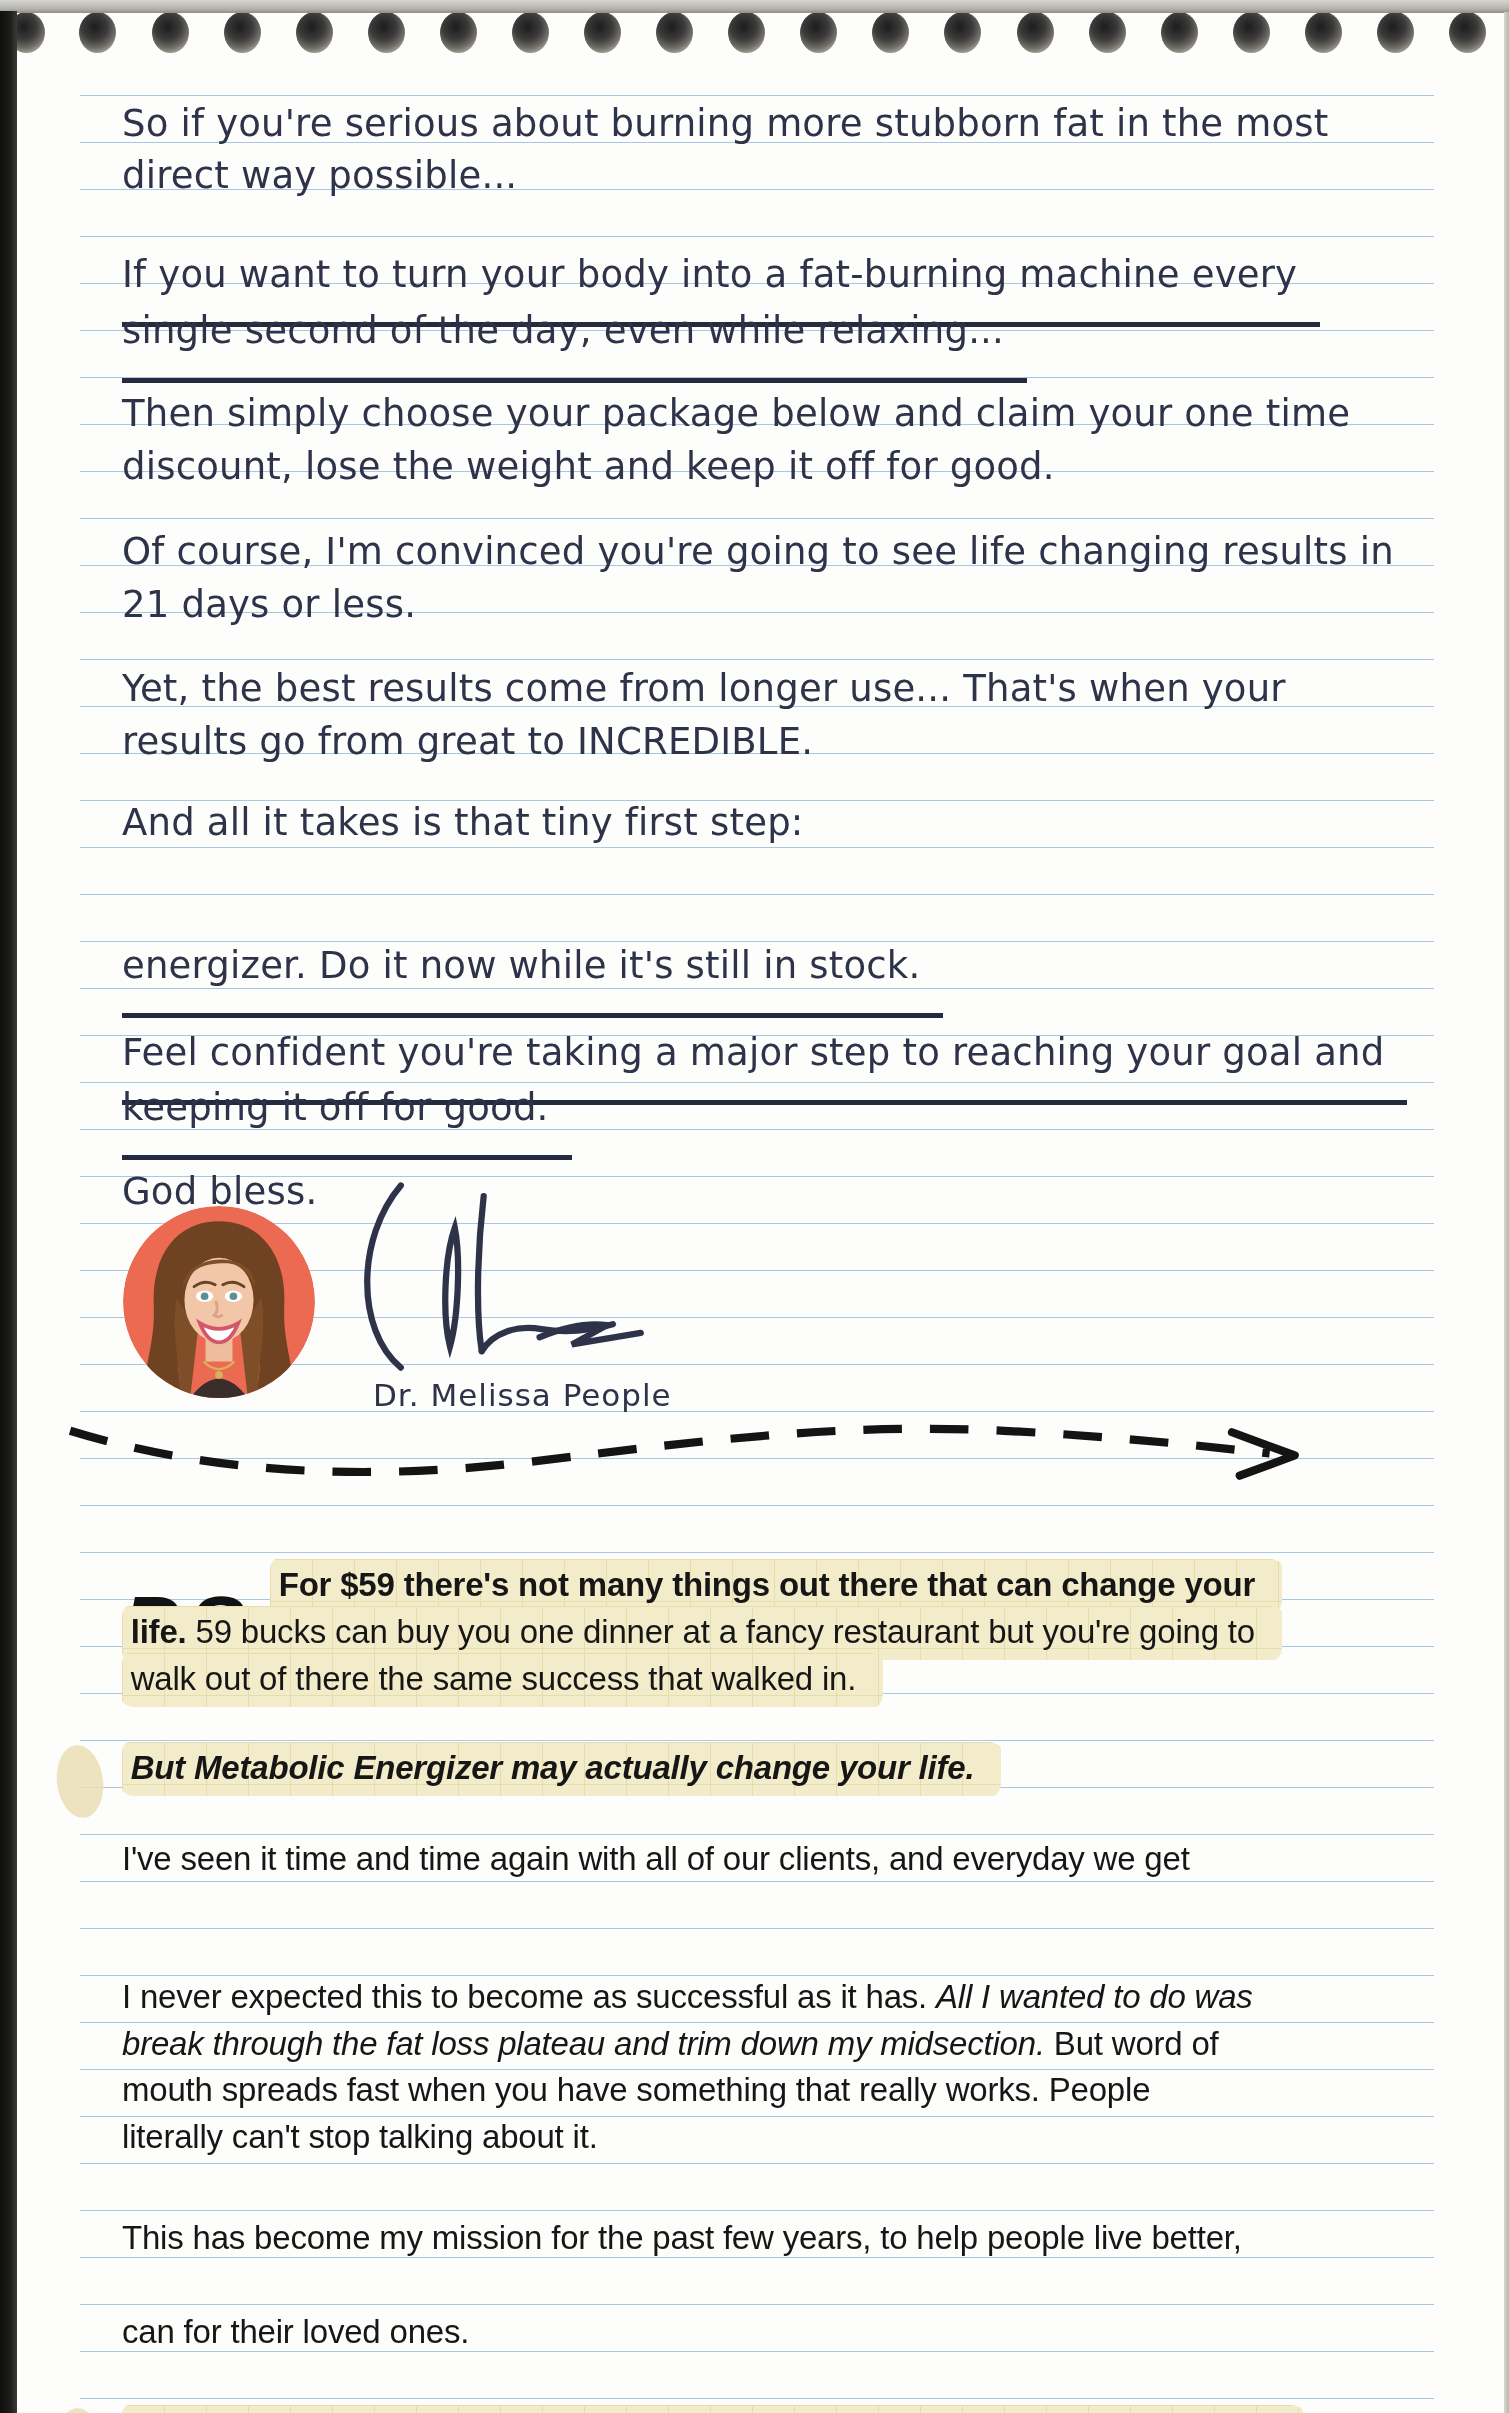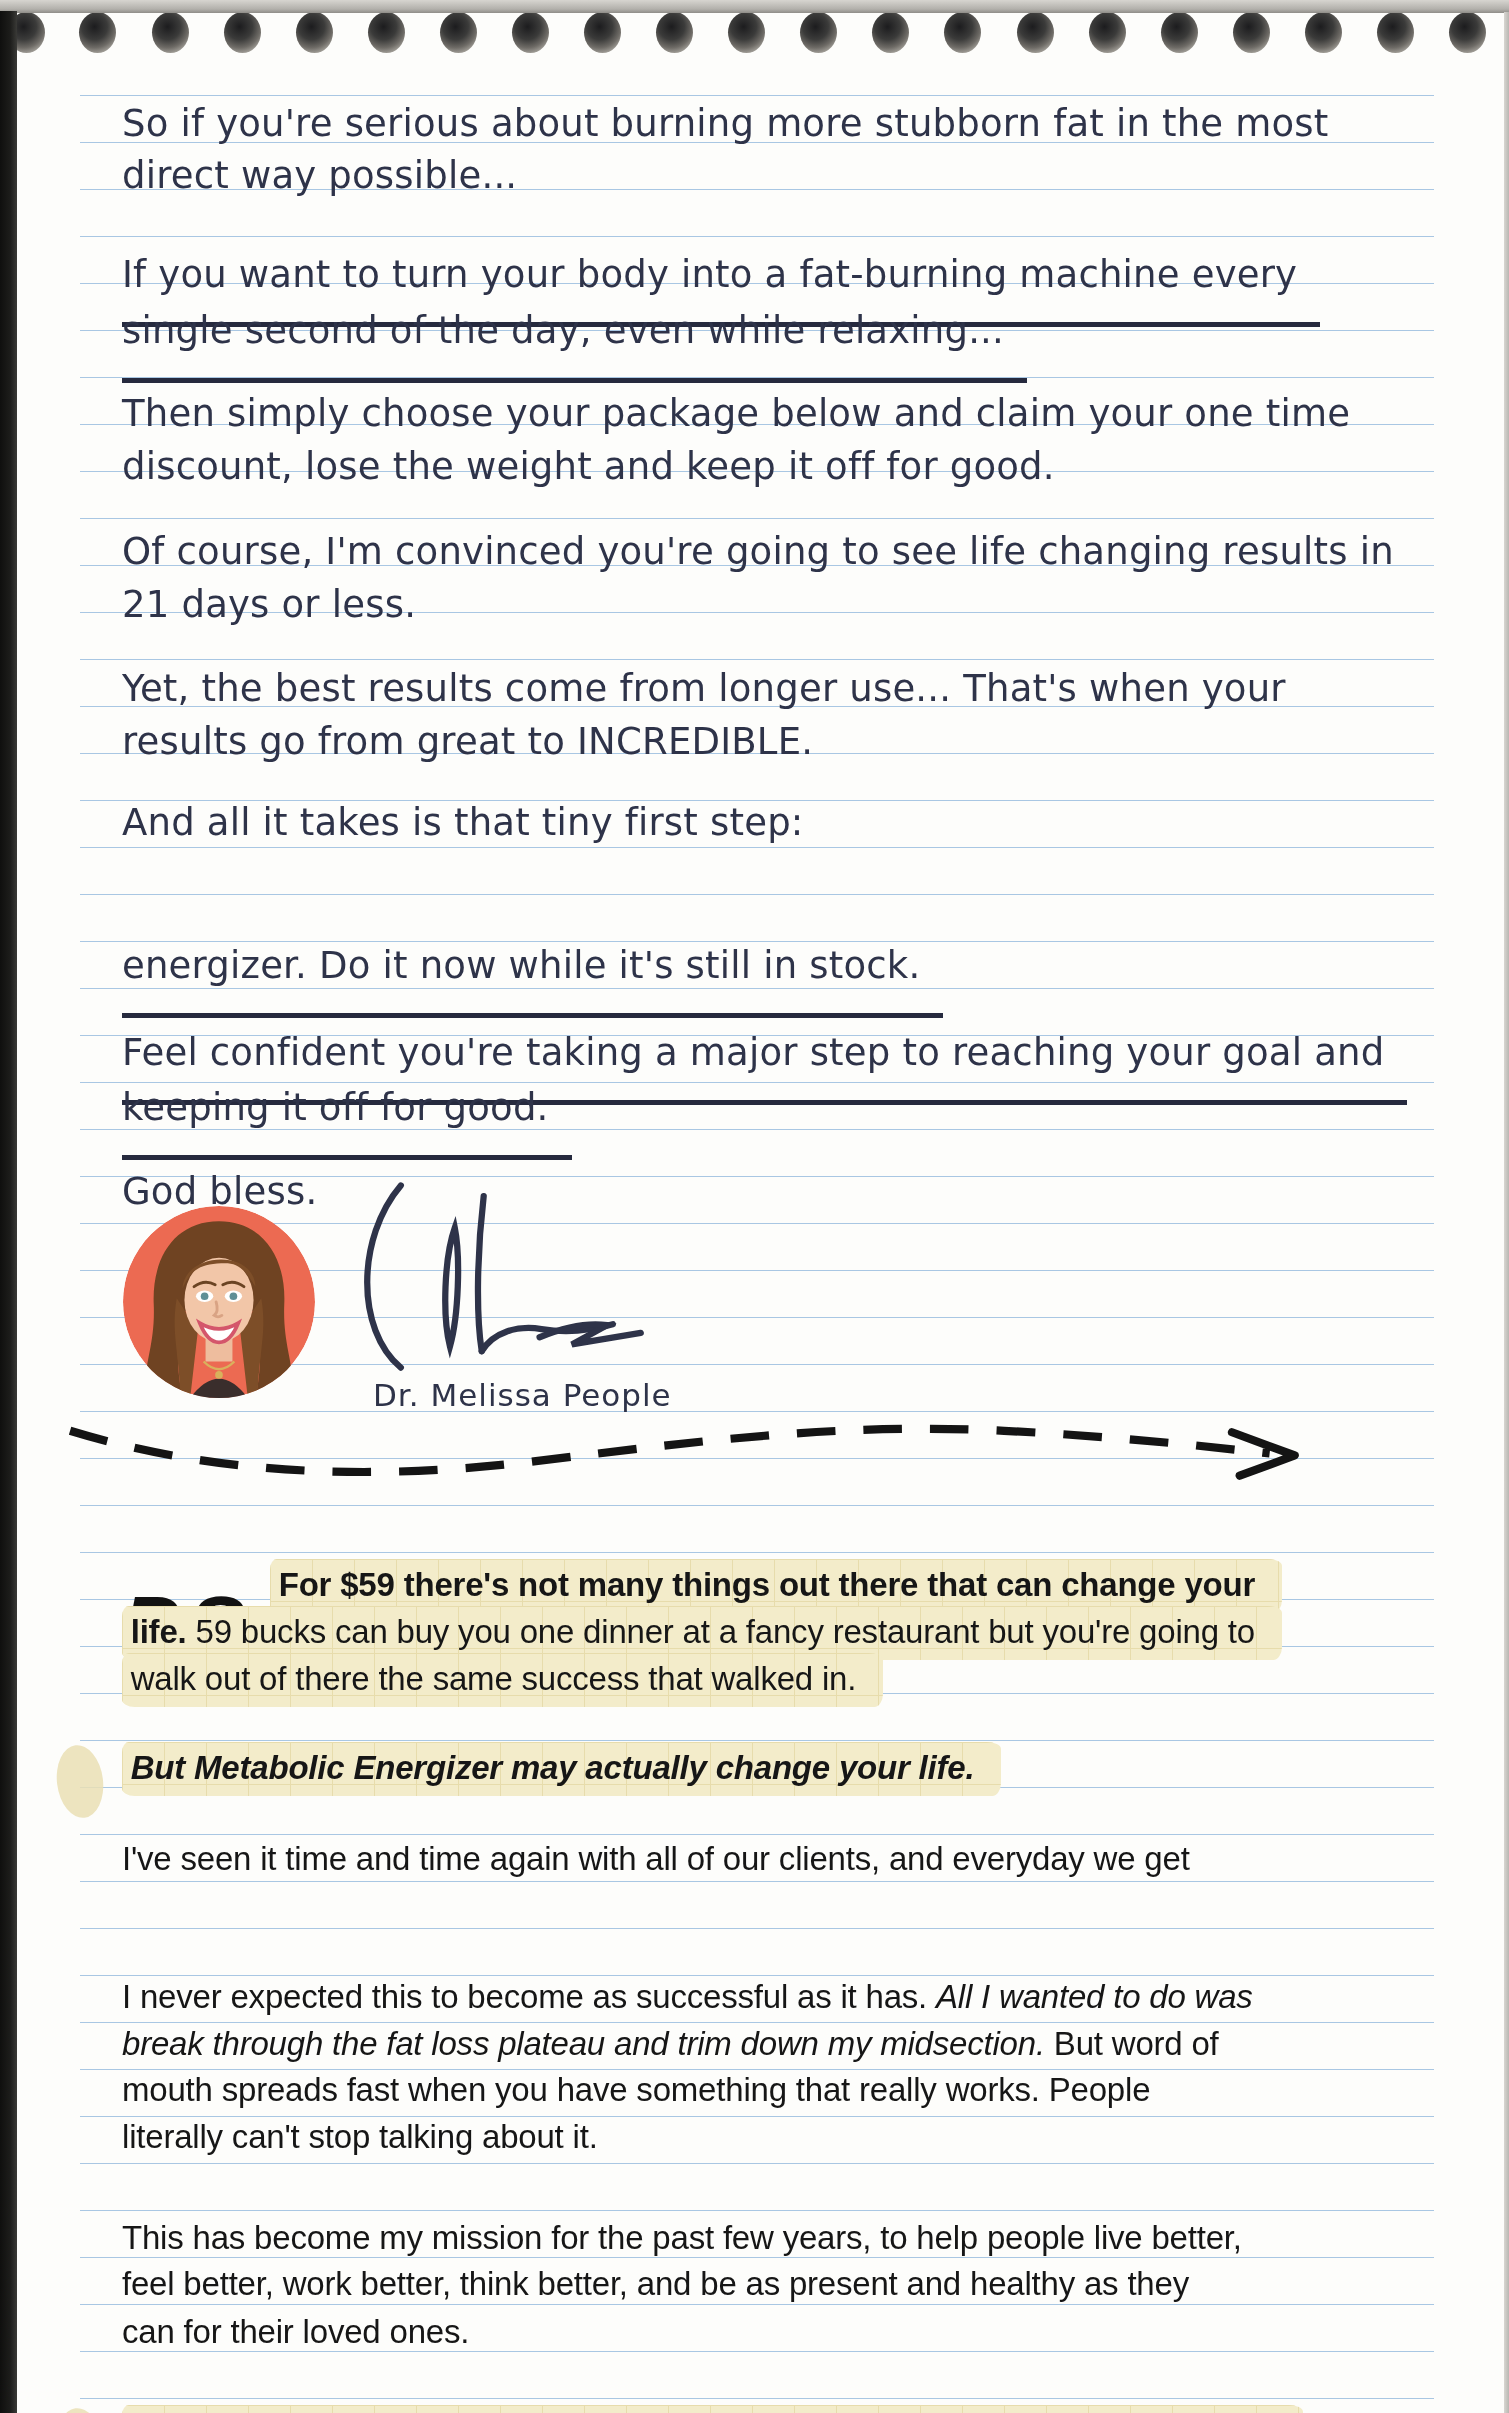--- a/index.html
+++ b/index.html
@@ -156,20 +156,19 @@
   <div class="p-line b i" style="top:1749px"><span class="hl">But Metabolic Energizer may actually change your life.</span></div>
 
   <div class="p-line" style="top:1840px">I've seen it time and time again with all of our clients, and everyday we get</div>
 
   <div class="p-line" style="top:1978px"><span>I never expected this to become as successful as it has. </span><span class="i">All I wanted to do was</span></div>
   <div class="p-line" style="top:2025px"><span class="i">break through the fat loss plateau and trim down my midsection.</span><span> But word of</span></div>
   <div class="p-line" style="top:2071px">mouth spreads fast when you have something that really works. People</div>
   <div class="p-line" style="top:2118px">literally can't stop talking about it.</div>
 
   <div class="p-line" style="top:2219px">This has become my mission for the past few years, to help people live better,</div>
-  <div class="p-line" style="top:2265px">feel better, work better, think better, and be as present and healthy as they</div>
   <div class="p-line" style="top:2313px">can for their loved ones.</div>
 
   <div class="blob" style="top:2408px"></div>
   <div class="p-line b" style="top:2412px"><span class="hl">In life sometimes it's easier to help other people than it is to help yourself.</span></div>
 
 </div>
 
 
 </body></html>

